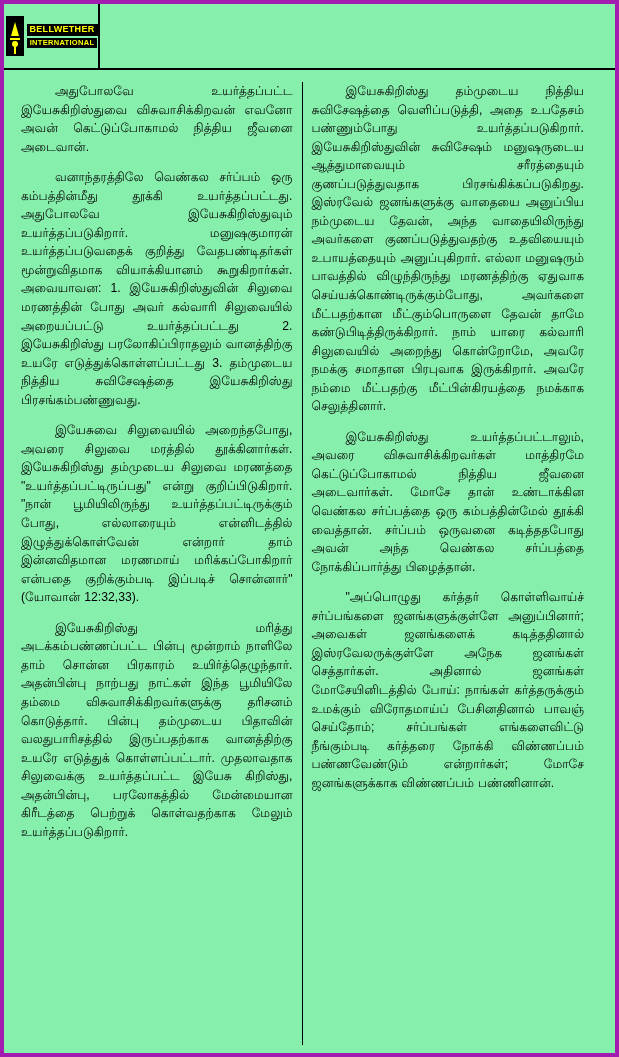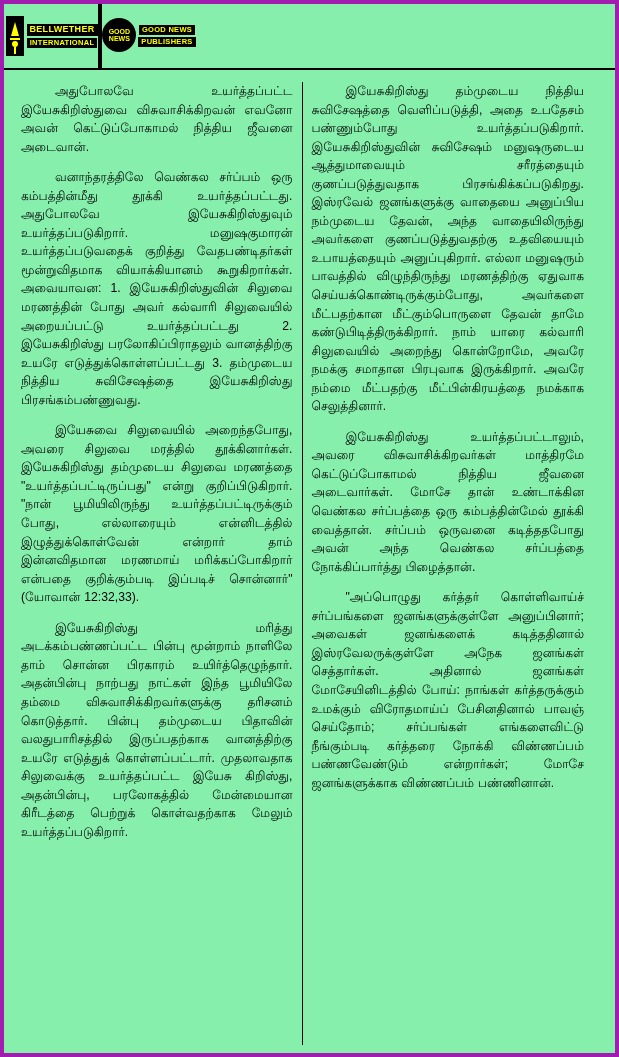--- a/index.html
+++ b/index.html
@@ -165,29 +165,20 @@
           <rect x="9" y="33" width="2" height="7" fill="#ffff00"></rect>
         </svg>
         <div class="logo-words">
           <div class="logo-word">BELLWETHER</div>
           <div class="logo-word small">INTERNATIONAL</div>
         </div>
       </div>
     </div>
 
 
-    <div class="logo-box right">
-      <div class="logo-inner">
-        <div class="gn-circle">GOOD NEWS</div>
-        <div class="logo-words">
-          <div class="logo-word small">GOOD NEWS</div>
-          <div class="logo-word small">PUBLISHERS</div>
-        </div>
-      </div>
-    </div>
 
   </div>
 
   <div class="body">
 
     <div class="column col-left">
       <p class="para">அதுபோலவே உயர்த்தப்பட்ட இயேசுகிறிஸ்துவை விசுவாசிக்கிறவன் எவனோ அவன் கெட்டுப்போகாமல் நித்திய ஜீவனை அடைவான்.</p>
       <p class="para">வனாந்தரத்திலே வெண்கல சர்ப்பம் ஒரு கம்பத்தின்மீது தூக்கி உயர்த்தப்பட்டது. அதுபோலவே இயேசுகிறிஸ்துவும் உயர்த்தப்படுகிறார். மனுஷகுமாரன் உயர்த்தப்படுவதைக் குறித்து வேதபண்டிதர்கள் மூன்றுவிதமாக வியாக்கியானம் கூறுகிறார்கள். அவையாவன: 1. இயேசுகிறிஸ்துவின் சிலுவை மரணத்தின் போது அவர் கல்வாரி சிலுவையில் அறையப்பட்டு உயர்த்தப்பட்டது 2. இயேசுகிறிஸ்து பரலோகிப்பிராதலும் வானத்திற்கு உயரே எடுத்துக்கொள்ளப்பட்டது 3. தம்முடைய நித்திய சுவிசேஷத்தை இயேசுகிறிஸ்து பிரசங்கம்பண்ணுவது.</p>
       <p class="para">இயேசுவை சிலுவையில் அறைந்தபோது, அவரை சிலுவை மரத்தில் தூக்கினார்கள். இயேசுகிறிஸ்து தம்முடைய சிலுவை மரணத்தை "உயர்த்தப்பட்டிருப்பது" என்று குறிப்பிடுகிறார். "நான் பூமியிலிருந்து உயர்த்தப்பட்டிருக்கும் போது, எல்லாரையும் என்னிடத்தில் இழுத்துக்கொள்வேன் என்றார் தாம் இன்னவிதமான மரணமாய் மரிக்கப்போகிறார் என்பதை குறிக்கும்படி இப்படிச் சொன்னார்" (யோவான் 12:32,33).</p>
       <p class="para">இயேசுகிறிஸ்து மரித்து அடக்கம்பண்ணப்பட்ட பின்பு மூன்றாம் நாளிலே தாம் சொன்ன பிரகாரம் உயிர்த்தெழுந்தார். அதன்பின்பு நாற்பது நாட்கள் இந்த பூமியிலே தம்மை விசுவாசிக்கிறவர்களுக்கு தரிசனம் கொடுத்தார். பின்பு தம்முடைய பிதாவின் வலதுபாரிசத்தில் இருப்பதற்காக வானத்திற்கு உயரே எடுத்துக் கொள்ளப்பட்டார். முதலாவதாக சிலுவைக்கு உயர்த்தப்பட்ட இயேசு கிறிஸ்து, அதன்பின்பு, பரலோகத்தில் மேன்மையான கிரீடத்தை பெற்றுக் கொள்வதற்காக மேலும் உயர்த்தப்படுகிறார்.</p>

